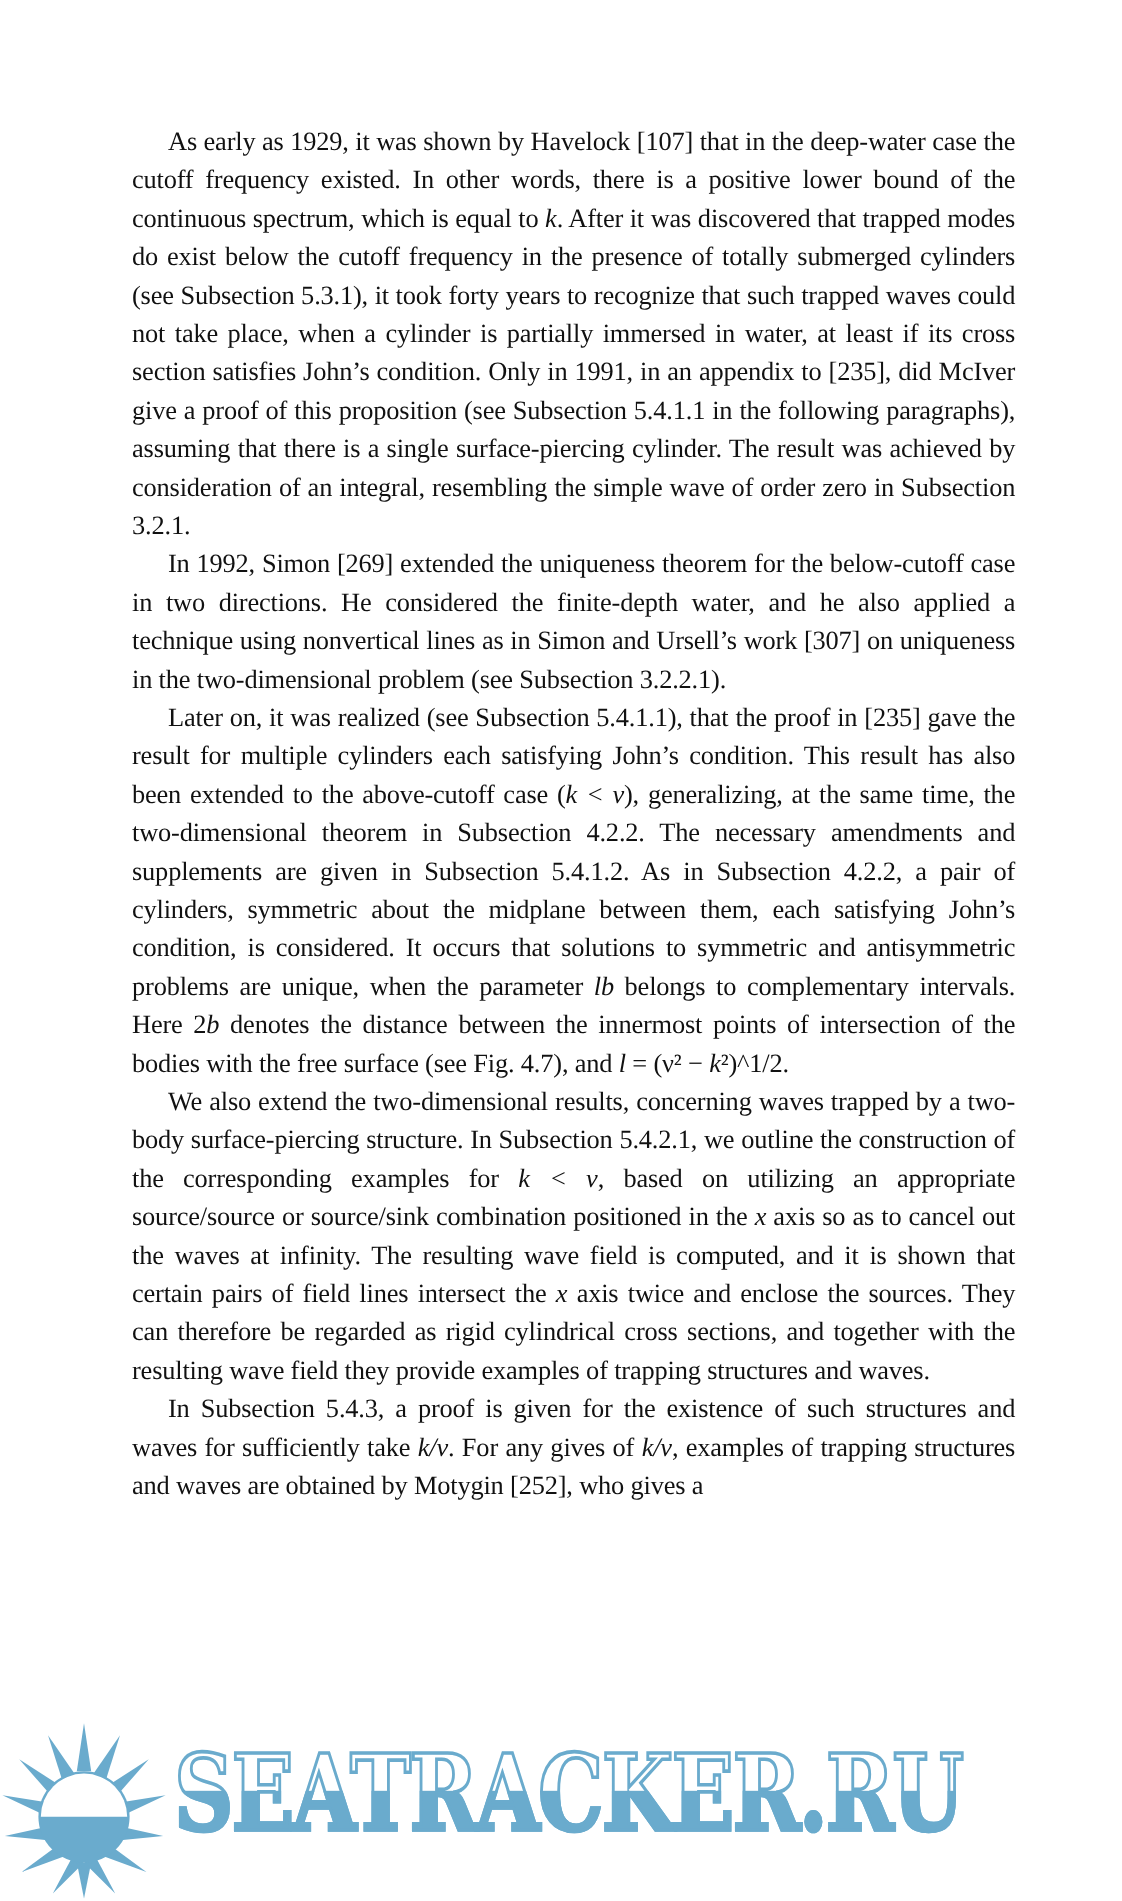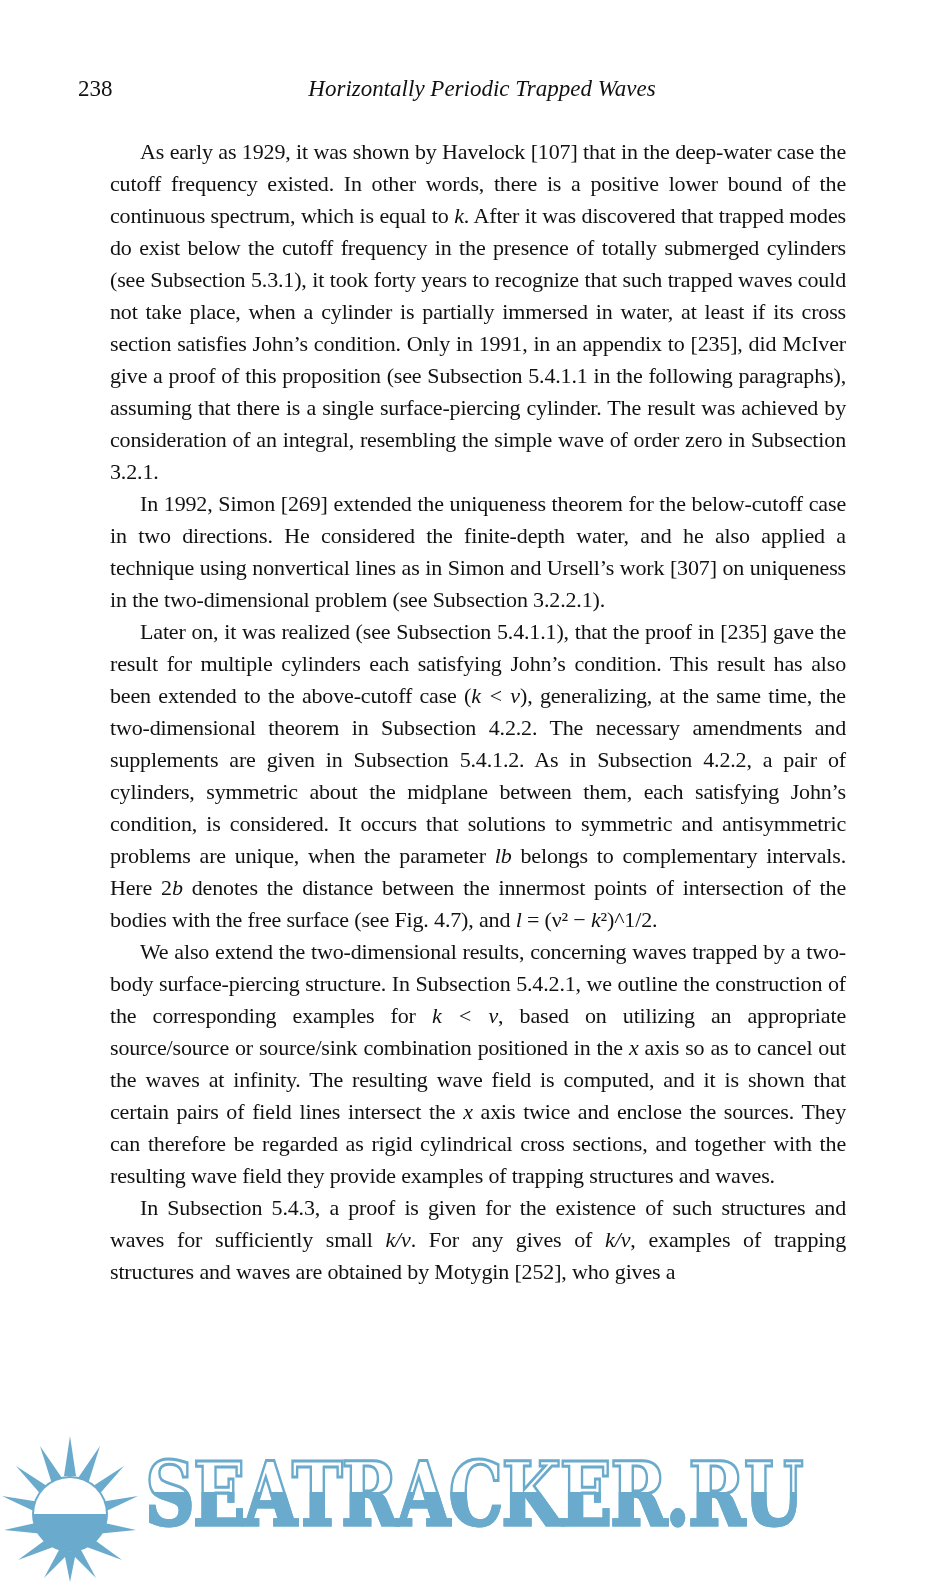--- a/index.html
+++ b/index.html
@@ -14,35 +14,31 @@
   .watermark { position: absolute; left: 0; top: 1430px; width: 765px; height: 154px; }
   .wm-text { position: absolute; left: 145px; top: 20px; font-family: "DejaVu Serif", serif; font-weight: bold; font-size: 88px; line-height: 1; letter-spacing: -2px; color: transparent;
     background: linear-gradient(to bottom, #ffffff 0%, #ffffff 48%, #6aabcd 48%, #6aabcd 100%);
     -webkit-background-clip: text; background-clip: text;
     -webkit-text-stroke: 3px #6aabcd; transform: scaleX(0.78); transform-origin: left top; white-space: nowrap; }
 </style>
 </head>
 <body>
 
 <div class="page">
-  <div class="running-head">
-    <span class="page-number">238</span>
-    <span class="running-title">Horizontally Periodic Trapped Waves</span>
-  </div>
 
   <div class="body-text">
     <p class="para"><span>As early as 1929, it was shown by Havelock [107] that in the deep-water case the cutoff frequency existed. In other words, there is a positive lower bound of the continuous spectrum, which is equal to </span><span class="it">k</span><span>. After it was discovered that trapped modes do exist below the cutoff frequency in the presence of totally submerged cylinders (see Subsection 5.3.1), it took forty years to recognize that such trapped waves could not take place, when a cylinder is partially immersed in water, at least if its cross section satisfies John’s condition. Only in 1991, in an appendix to [235], did McIver give a proof of this proposition (see Subsection 5.4.1.1 in the following paragraphs), assuming that there is a single surface-piercing cylinder. The result was achieved by consideration of an integral, resembling the simple wave of order zero in Subsection 3.2.1.</span></p>
 
     <p class="para"><span>In 1992, Simon [269] extended the uniqueness theorem for the below-cutoff case in two directions. He considered the finite-depth water, and he also applied a technique using nonvertical lines as in Simon and Ursell’s work [307] on uniqueness in the two-dimensional problem (see Subsection 3.2.2.1).</span></p>
 
     <p class="para"><span>Later on, it was realized (see Subsection 5.4.1.1), that the proof in [235] gave the result for multiple cylinders each satisfying John’s condition. This result has also been extended to the above-cutoff case (</span><span class="it">k &lt; ν</span><span>), generalizing, at the same time, the two-dimensional theorem in Subsection 4.2.2. The necessary amendments and supplements are given in Subsection 5.4.1.2. As in Subsection 4.2.2, a pair of cylinders, symmetric about the midplane between them, each satisfying John’s condition, is considered. It occurs that solutions to symmetric and antisymmetric problems are unique, when the parameter </span><span class="it">lb</span><span> belongs to complementary intervals. Here 2</span><span class="it">b</span><span> denotes the distance between the innermost points of intersection of the bodies with the free surface (see Fig. 4.7), and </span><span class="it">l</span><span> = (ν² − </span><span class="it">k</span><span>²)^1/2.</span></p>
 
     <p class="para"><span>We also extend the two-dimensional results, concerning waves trapped by a two-body surface-piercing structure. In Subsection 5.4.2.1, we outline the construction of the corresponding examples for </span><span class="it">k &lt; ν</span><span>, based on utilizing an appropriate source/source or source/sink combination positioned in the </span><span class="it">x</span><span> axis so as to cancel out the waves at infinity. The resulting wave field is computed, and it is shown that certain pairs of field lines intersect the </span><span class="it">x</span><span> axis twice and enclose the sources. They can therefore be regarded as rigid cylindrical cross sections, and together with the resulting wave field they provide examples of trapping structures and waves.</span></p>
 
-    <p class="para"><span>In Subsection 5.4.3, a proof is given for the existence of such structures and waves for sufficiently small </span><span class="it">k/ν</span><span>. For any gives of </span><span class="it">k/ν</span><span>, examples of trapping structures and waves are obtained by Motygin [252], who gives a</span></p>
+    <p class="para"><span>In Subsection 5.4.3, a proof is given for the existence of such structures and waves for sufficiently take </span><span class="it">k/ν</span><span>. For any gives of </span><span class="it">k/ν</span><span>, examples of trapping structures and waves are obtained by Motygin [252], who gives a</span></p>
   </div>
 </div>
 
 <div class="watermark">
   <svg width="140" height="150" viewBox="0 0 140 150" style="position:absolute;left:0;top:4px;">
     <g fill="#6aabcd">
       <polygon points="70,2 76,42 64,42"></polygon>
       <polygon points="40,12 62,44 52,50"></polygon>
       <polygon points="100,12 88,50 78,44"></polygon>
       <polygon points="16,32 50,54 44,64"></polygon>

